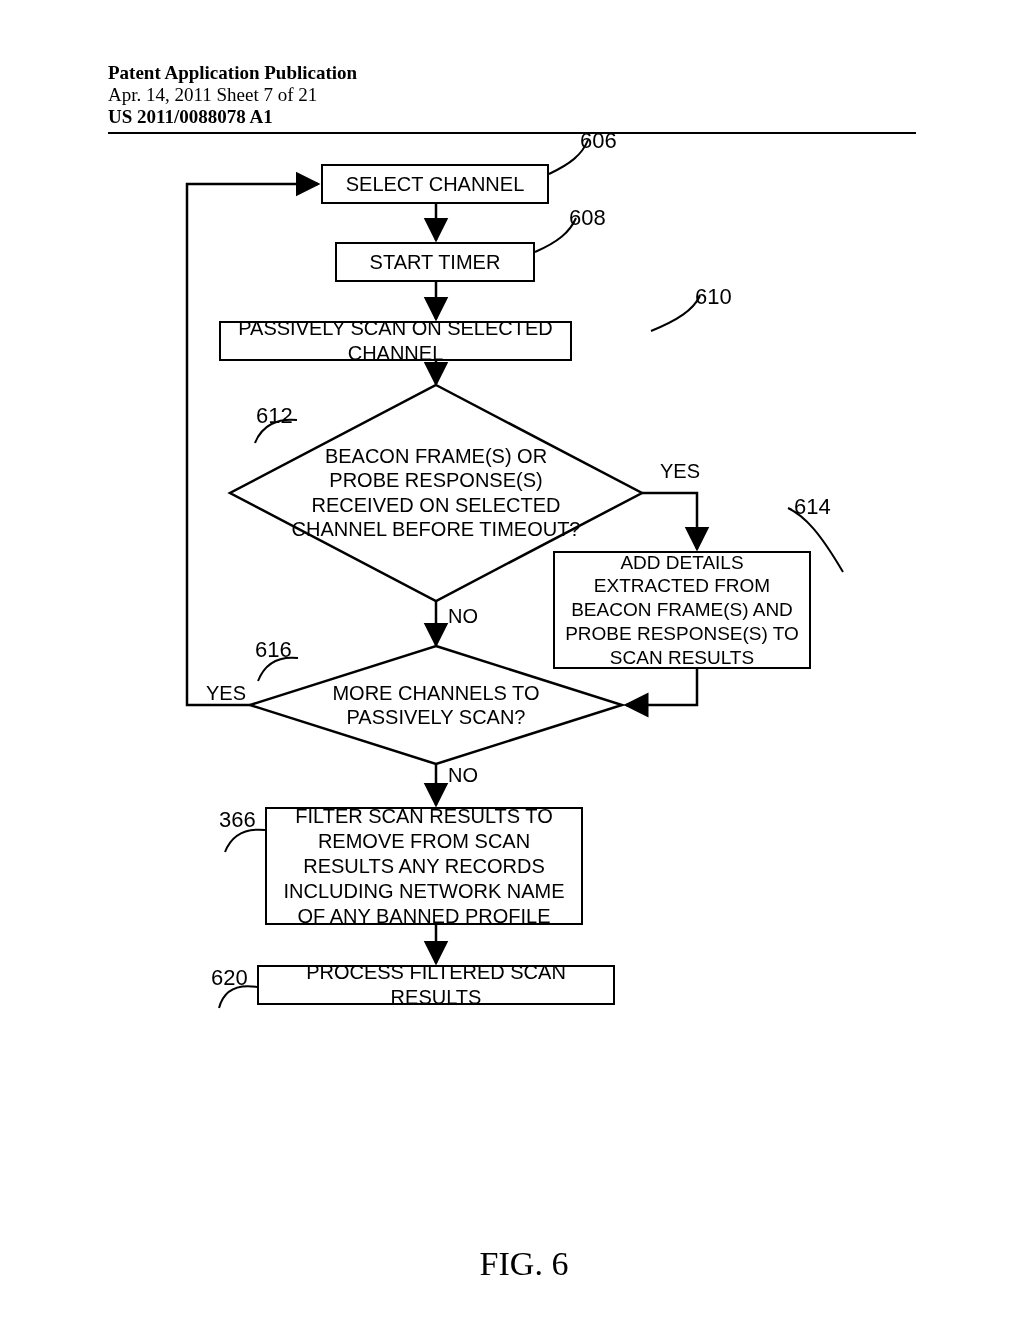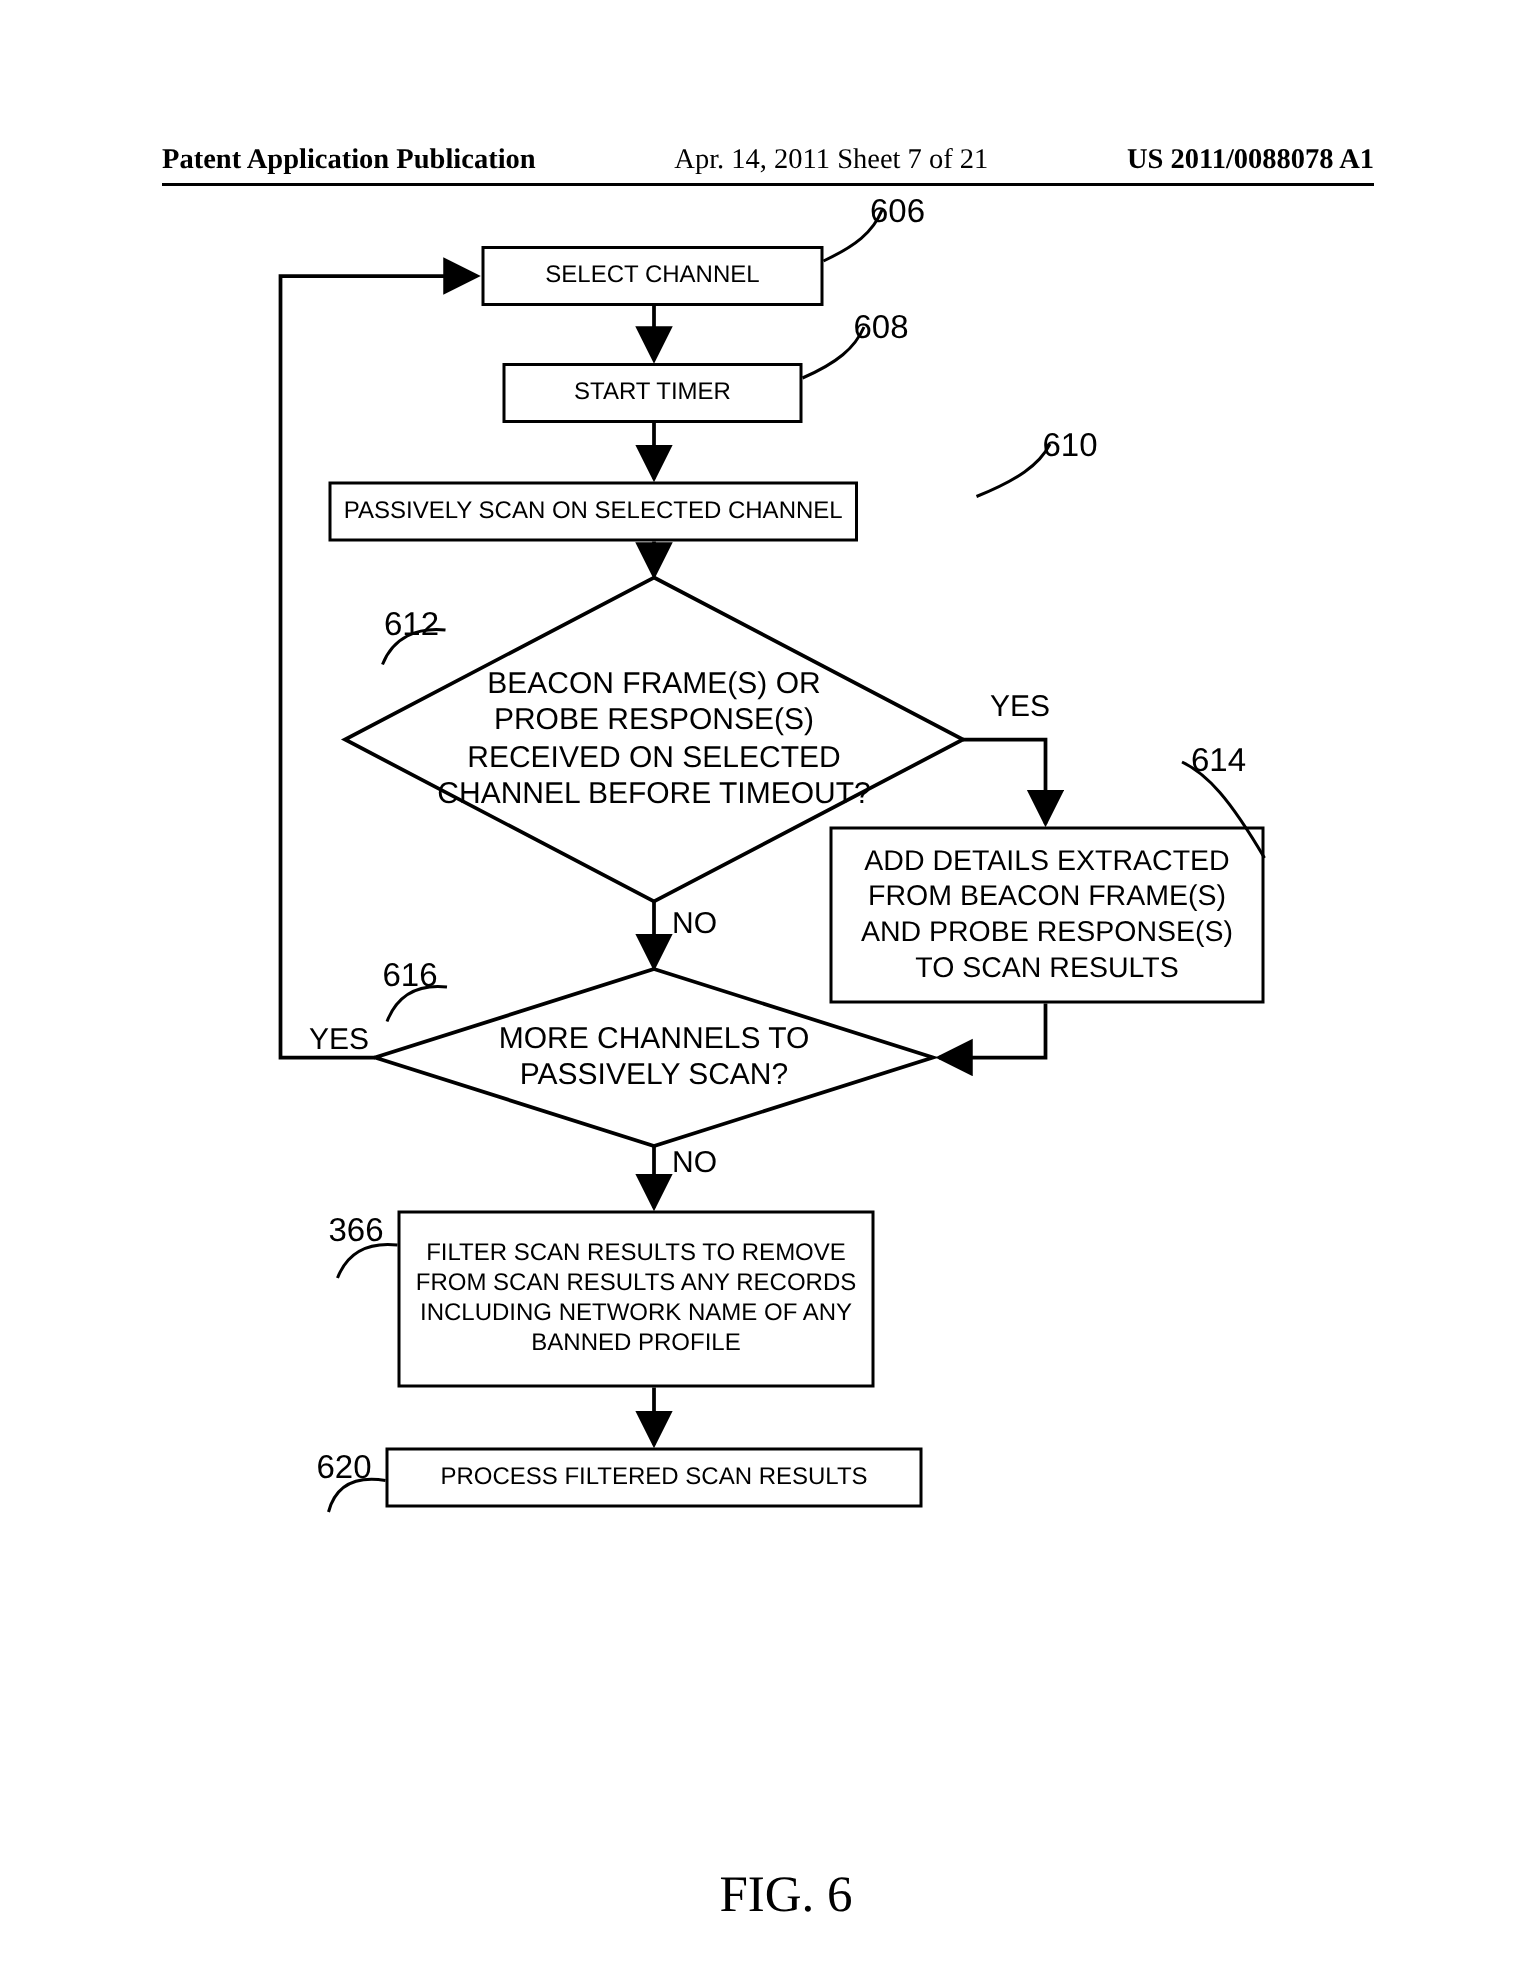--- a/index.html
+++ b/index.html
@@ -6,49 +6,50 @@
     margin: 0;
     padding: 0;
     font-family: Arial, Helvetica, sans-serif;
     background: #fff;
     width: 1024px;
     height: 1320px;
     position: relative;
   }
   .header {
     position: absolute;
-    top: 96px;
+    top: 62px;
     left: 108px;
     right: 108px;
     font-family: "Times New Roman", Times, serif;
     font-size: 19px;
     display: flex;
     justify-content: space-between;
     border-bottom: 2px solid #000;
     padding-bottom: 4px;
+    flex-direction: column;
   }
   .header .left { font-weight: bold; }
   .header .center { }
   .header .right { font-weight: bold; }
   .canvas {
     position: absolute;
     top: 110px;
     left: 0;
     width: 1024px;
     height: 1000px;
   }
   .box {
     position: absolute;
     border: 2.5px solid #000;
     background: #fff;
     display: flex;
     align-items: center;
     justify-content: center;
     text-align: center;
-    font-size: 16px;
+    font-size: 20px;
     line-height: 1.25;
     padding: 4px 8px;
     box-sizing: border-box;
   }
   .diamond {
     position: absolute;
     transform: translate(-50%, -50%);
   }
   .dia-shape {
     position: absolute;
@@ -106,21 +107,21 @@
 
   <div class="box" style="left:219px; top:211px; width:353px; height:40px;">PASSIVELY SCAN ON SELECTED CHANNEL</div>
 
   <div class="diamond" style="left:436px; top:383px;">
     <svg class="dia-shape" width="420" height="220">
       <polygon points="210,2 416,110 210,218 4,110" fill="#fff" stroke="#000" stroke-width="2.5"></polygon>
     </svg>
     <div class="dia-text">BEACON FRAME(S) OR PROBE RESPONSE(S) RECEIVED ON SELECTED CHANNEL BEFORE TIMEOUT?</div>
   </div>
 
-  <div class="box" style="left:553px; top:441px; width:290px; height:118px; font-size:19px;">ADD DETAILS EXTRACTED FROM BEACON FRAME(S) AND PROBE RESPONSE(S) TO SCAN RESULTS</div>
+  <div class="box" style="left:553px; top:441px; width:258px; height:118px; font-size:19px;">ADD DETAILS EXTRACTED FROM BEACON FRAME(S) AND PROBE RESPONSE(S) TO SCAN RESULTS</div>
 
   <div class="diamond" style="left:436px; top:595px;">
     <svg class="dia-shape" width="380" height="122">
       <polygon points="190,2 376,61 190,120 4,61" fill="#fff" stroke="#000" stroke-width="2.5"></polygon>
     </svg>
     <div class="dia-text" style="width:260px;">MORE CHANNELS TO PASSIVELY SCAN?</div>
   </div>
 
   <div class="box" style="left:265px; top:697px; width:318px; height:118px;">FILTER SCAN RESULTS TO REMOVE FROM SCAN RESULTS ANY RECORDS INCLUDING NETWORK NAME OF ANY BANNED PROFILE</div>
 

